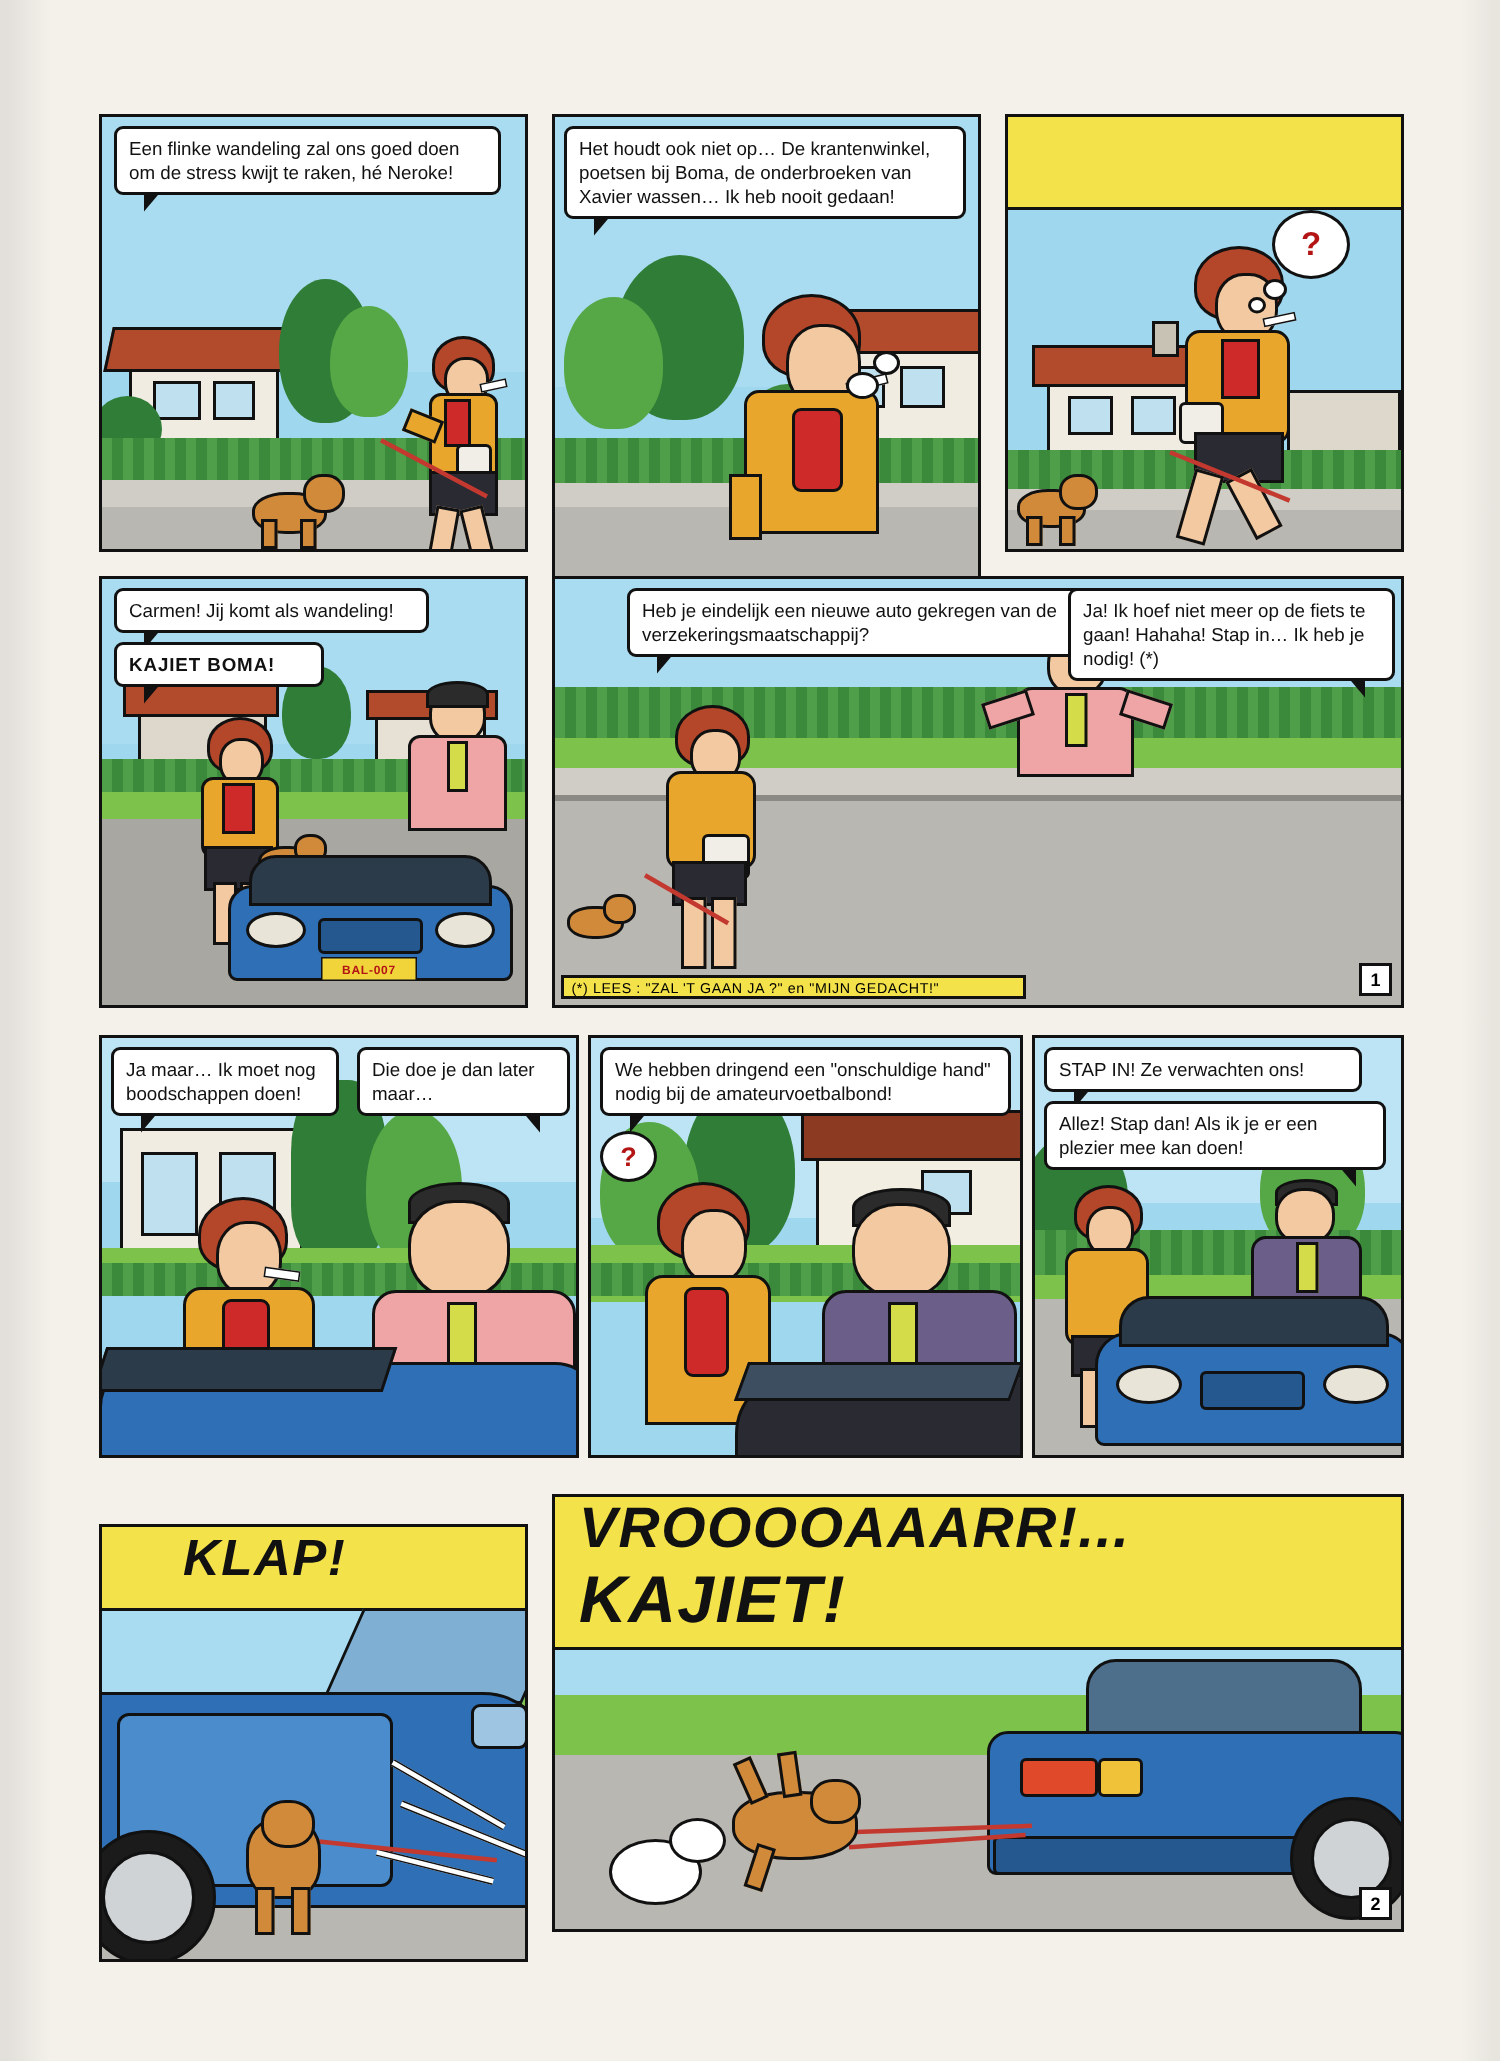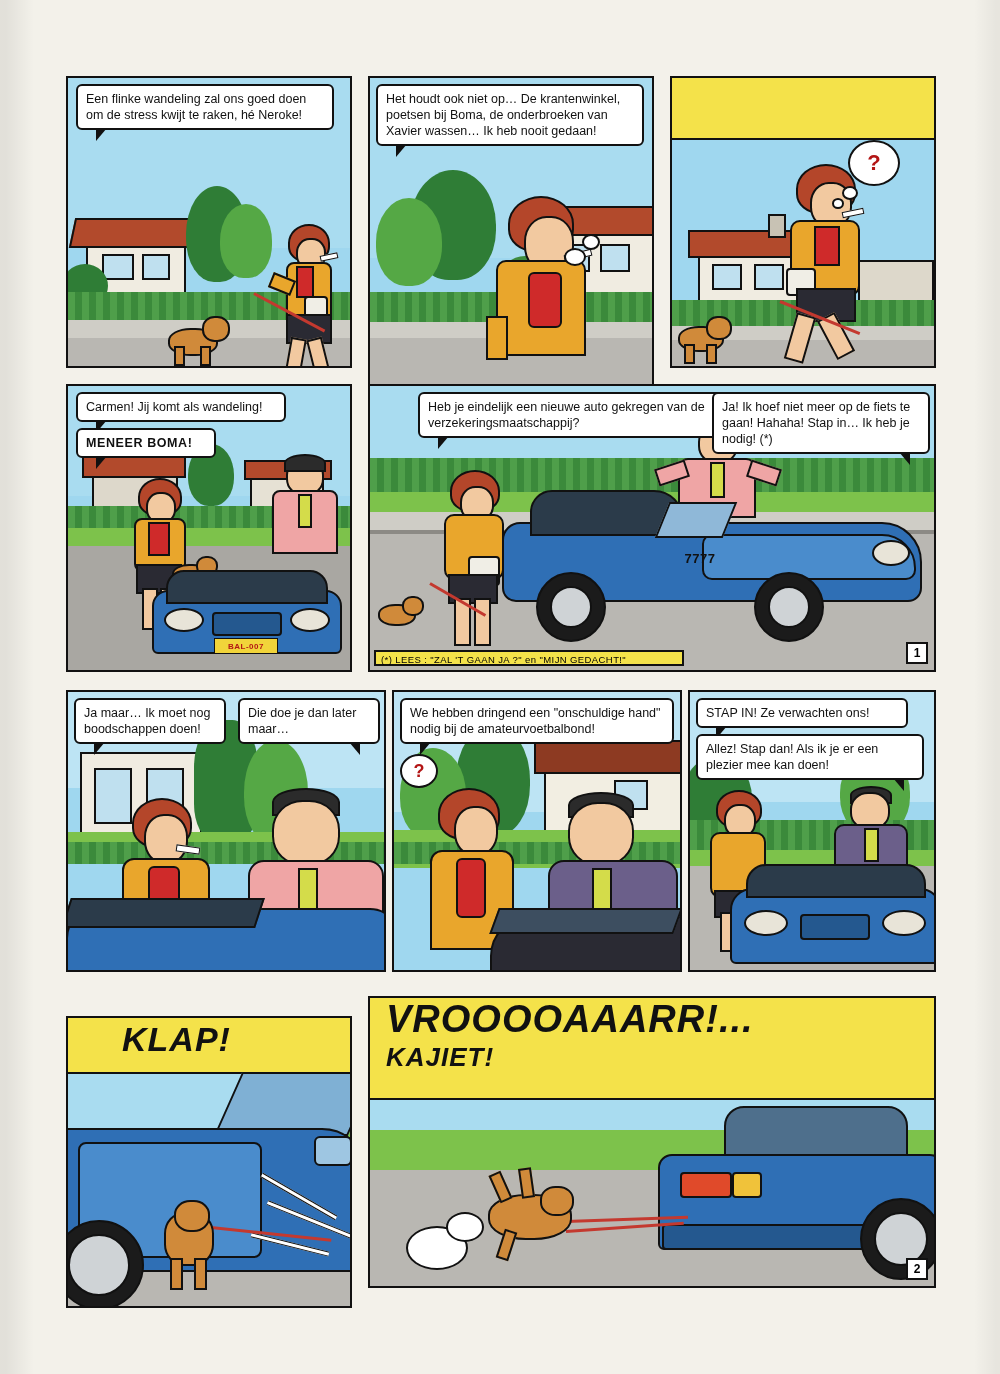--- a/index.html
+++ b/index.html
@@ -219,21 +219,21 @@
     <div class="car" style="left:84px;top:178px;width:190px;height:104px;">
       <div class="carbody" style="left:0;top:26px;width:186px;height:60px;border-radius:16px 16px 6px 6px;"></div>
       <div class="glass dk" style="left:14px;top:6px;width:158px;height:30px;border-radius:18px 18px 0 0;"></div>
       <div class="lamp" style="left:12px;top:44px;width:36px;height:20px;"></div>
       <div class="lamp" style="left:138px;top:44px;width:36px;height:20px;"></div>
       <div class="carbody d" style="left:60px;top:48px;width:66px;height:20px;border-radius:4px;"></div>
       <div class="plate" style="left:62px;top:74px;width:62px;height:14px;">BAL-007</div>
     </div>
 
     <div class="balloon tail tail-bl" style="left:8px;top:6px;width:210px;">Carmen! Jij komt als wandeling!</div>
-    <div class="balloon tail tail-bl" style="left:8px;top:42px;width:140px;font-weight:bold;letter-spacing:.6px;">MENEER BOMA!</div>
+    <div class="balloon tail tail-bl" style="left:8px;top:42px;width:140px;font-weight:bold;letter-spacing:.6px;">KAJIET BOMA!</div>
   </div>
 
   <div class="panel" style="left:368px;top:384px;width:568px;height:288px;">
     <div class="sky" style="height:72px;"></div>
     <div class="hedge" style="top:72px;height:34px;"></div>
     <div class="grass" style="top:106px;height:20px;"></div>
     <div class="sidewalk" style="top:126px;height:18px;"></div>
     <div class="road" style="top:144px;bottom:0;"></div>
     <div class="kerb" style="top:144px;"></div>
 
@@ -252,32 +252,20 @@
 
     <div class="person" style="left:296px;top:30px;width:110px;height:120px;">
       <div class="hair" style="left:30px;top:0;width:40px;height:16px;background:#2b2b2b;border-radius:50% 50% 0 0;"></div>
       <div class="face" style="left:32px;top:8px;width:36px;height:36px;"></div>
       <div class="suit" style="left:12px;top:42px;width:74px;height:56px;border-radius:10px 10px 0 0;"></div>
       <div class="tie" style="left:44px;top:46px;width:11px;height:32px;"></div>
       <div class="suit" style="left:-10px;top:48px;width:28px;height:14px;transform:rotate(-18deg);"></div>
       <div class="suit" style="left:82px;top:48px;width:28px;height:14px;transform:rotate(18deg);"></div>
     </div>
 
-    <div class="car" style="left:132px;top:96px;width:420px;height:170px;">
-      <div class="carbody" style="left:0;top:40px;width:416px;height:76px;border-radius:18px 40px 14px 14px;"></div>
-      <div class="carbody l" style="left:200px;top:52px;width:210px;height:42px;border-radius:10px 34px 10px 10px;"></div>
-      <div class="glass dk" style="left:28px;top:8px;width:150px;height:42px;border-radius:22px 30px 0 0;"></div>
-      <div class="glass" style="left:160px;top:20px;width:64px;height:32px;transform:skewX(-22deg);"></div>
-      <div class="wheel" style="left:34px;top:90px;width:66px;height:66px;"></div>
-      <div class="hub" style="left:48px;top:104px;width:38px;height:38px;"></div>
-      <div class="wheel" style="left:252px;top:90px;width:66px;height:66px;"></div>
-      <div class="hub" style="left:266px;top:104px;width:38px;height:38px;"></div>
-      <div class="lamp" style="left:370px;top:58px;width:34px;height:22px;"></div>
-      <div class="plate" style="left:168px;top:68px;width:60px;height:16px;background:transparent;border:none;color:#111;font-size:13px;">7777</div>
-    </div>
 
     <div class="balloon tail tail-bl" style="left:8px;top:6px;width:318px;margin-left:40px;">Heb je eindelijk een nieuwe auto gekregen van de verzekeringsmaatschappij?</div>
     <div class="balloon tail tail-br" style="left:342px;top:6px;width:218px;">Ja! Ik hoef niet meer op de fiets te gaan! Hahaha! Stap in… Ik heb je nodig! (*)</div>
 
     <div class="notebox" style="left:4px;bottom:4px;width:310px;height:16px;line-height:12px;">(*) LEES : "ZAL 'T GAAN JA ?" en "MIJN GEDACHT!"</div>
     <div class="pagenum" style="right:6px;bottom:6px;">1</div>
   </div>
 
   <div class="panel" style="left:66px;top:690px;width:320px;height:282px;">
     <div class="sky2" style="height:96px;"></div>
@@ -404,21 +392,21 @@
     <div class="dog" style="left:96px;top:194px;width:46px;height:50px;border-radius:40%;"></div>
     <div class="dog" style="left:106px;top:182px;width:32px;height:28px;"></div>
     <div class="dogleg" style="left:102px;top:240px;width:9px;height:28px;"></div>
     <div class="dogleg" style="left:126px;top:240px;width:9px;height:28px;"></div>
   </div>
 
   <div class="panel" style="left:368px;top:996px;width:568px;height:292px;">
     <div class="sky2" style="height:140px;background:#a9dcf0;"></div>
     <div class="sfx" style="left:-4px;top:-4px;right:-4px;height:102px;"></div>
     <div class="sfxtext" style="left:16px;top:0px;font-size:38px;">VROOOOAAARR!...</div>
-    <div class="sfxtext" style="left:16px;top:44px;font-size:26px;">KAJIET!</div>
+    <div class="sfxtext" style="left:16px;top:44px;font-size:44px;">KAJIET!</div>
 
     <div class="grass" style="top:132px;height:40px;background:#7dc24b;"></div>
     <div class="road" style="top:172px;bottom:0;"></div>
 
     <div class="car" style="left:258px;top:108px;width:320px;height:180px;">
       <div class="glass dk" style="left:96px;top:0;width:180px;height:52px;border-radius:20px 20px 0 0;background:#4e6f8c;"></div>
       <div class="carbody" style="left:30px;top:48px;width:282px;height:92px;border-radius:14px 14px 6px 6px;"></div>
       <div class="carbody d" style="left:34px;top:118px;width:272px;height:22px;border-radius:4px;"></div>
       <div class="lamp" style="left:52px;top:66px;width:48px;height:22px;background:#e04a2a;border-radius:4px;"></div>
       <div class="lamp" style="left:104px;top:66px;width:26px;height:22px;background:#f0c23a;border-radius:4px;"></div>

